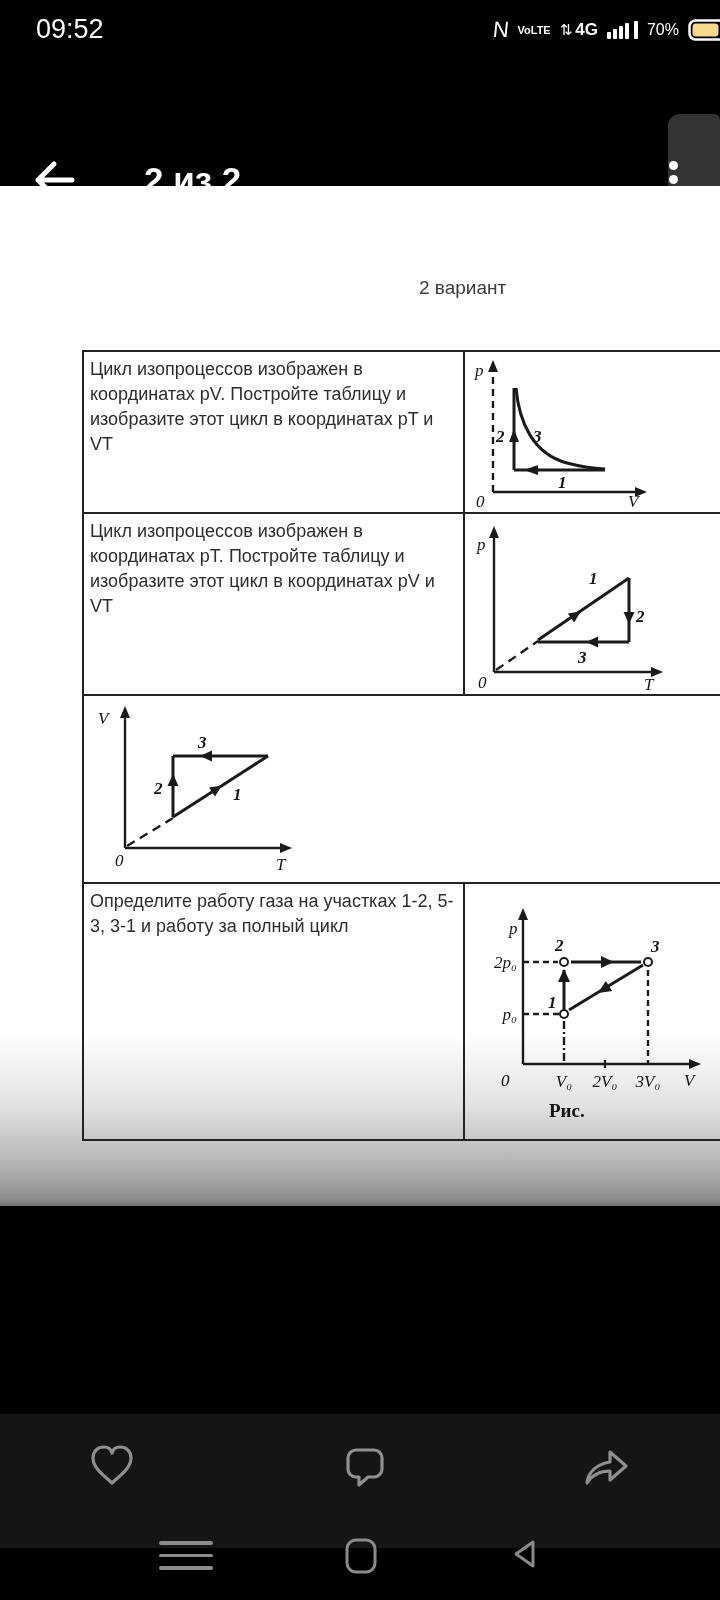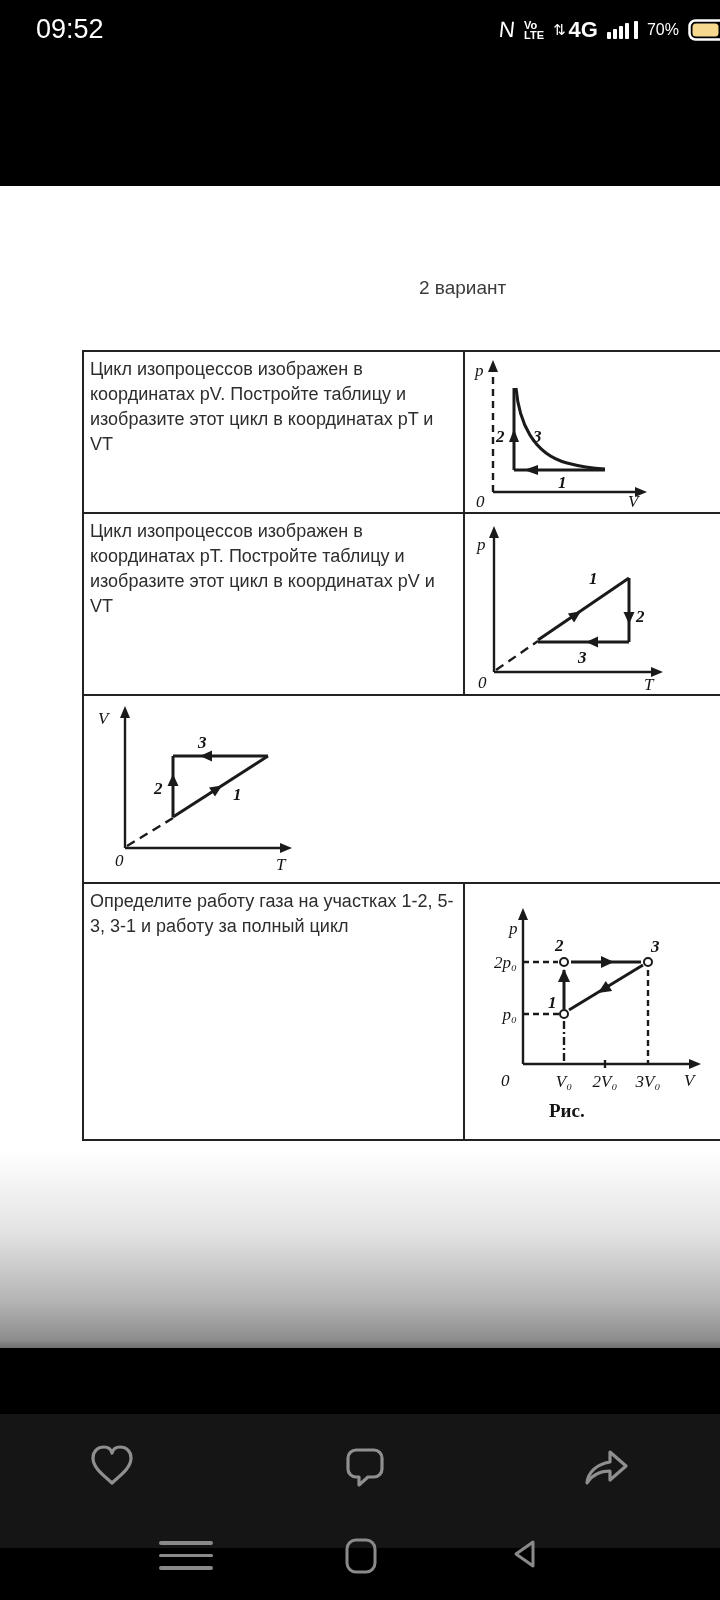--- a/index.html
+++ b/index.html
@@ -4,41 +4,41 @@
 <style>
   html,body{margin:0;padding:0;background:#000;}
   .screen{position:relative;width:720px;height:1600px;background:#000;overflow:hidden;
           font-family:"Liberation Sans","DejaVu Sans",sans-serif;}
 
   
   .status-bar{position:absolute;left:0;top:0;width:720px;height:60px;color:#fff;padding-left:26px;}
   .st-time{position:absolute;left:36px;top:14px;font-size:27px;font-weight:500;}
   .st-right{position:absolute;right:14px;top:0;height:60px;display:flex;align-items:center;gap:9px;}
   .nfc{font-size:22px;font-weight:400;transform:skewX(-6deg);}
-  .volte{display:flex;flex-direction:column;line-height:10px;font-size:11px;font-weight:700;}
+  .volte{display:flex;flex-direction:row;line-height:10px;font-size:11px;font-weight:700;text-align:center;}
   .updn{font-size:15px;}
-  .net{font-size:22px;font-weight:600;margin-left:-6px;}
+  .net{font-size:17px;font-weight:600;margin-left:-6px;}
   .sigbars{display:flex;align-items:flex-end;gap:2px;height:18px;}
   .sigbars i{display:block;width:4px;background:#fff;border-radius:1px;}
   .b1{height:7px}.b2{height:10px}.b3{height:13px}.b4{height:16px}
   .btall{width:4px;height:18px;background:#fff;border-radius:1px;margin-left:3px;}
   .pct{font-size:16px;}
 
   
   .header{position:absolute;left:0;top:60px;width:720px;height:126px;background:#000;}
   .back-btn{position:absolute;left:30px;top:98px;width:46px;height:44px;}
   .hdr-title{position:absolute;left:144px;top:100px;font-size:35px;font-weight:600;color:#fff;}
   .scroll-thumb{position:absolute;right:0;top:-3px;width:52px;height:98px;background:#333;
                 border-radius:12px 6px 6px 12px;}
   .kebab{position:absolute;left:668px;top:57px;width:52px;height:95px;}
   .kebab .dot{position:absolute;left:1px;width:9px;height:9px;border-radius:50%;background:#fff;}
   .d1{top:44px}.d2{top:58px}.d3{top:72px}
 
   
-  .page{position:absolute;left:0;top:186px;width:720px;height:1162px;
+  .page{position:absolute;left:0;top:186px;width:720px;height:1020px;
         background:linear-gradient(180deg,#fff 0%,#fff 83%,#e3e3e3 90%,#b4b4b4 96%,#8d8d8d 99.3%,#6f6f6f 100%);}
   .variant-title{position:absolute;left:419px;top:277px;font-size:19px;color:#3b3b3b;}
   .qtable{position:absolute;left:82px;top:350px;width:636px;height:787px;
           border-left:2px solid #222;border-top:2px solid #222;border-bottom:2px solid #222;}
   .trow{display:flex;border-bottom:2px solid #222;}
   .trow:last-child{border-bottom:none;}
   .r1{height:160px}.r2{height:180px}.r3{height:186px}.r4{height:255px}
   .cell-t{width:373px;border-right:2px solid #222;padding:5px 8px 0 6px;box-sizing:content-box;
           font-size:18px;line-height:25px;color:#2d2d2d;}
   .cell-g{position:relative;width:261px;}
@@ -82,20 +82,32 @@
       </span>
       <span class="pct">70%</span>
       <svg width="44" height="24" viewBox="0 0 44 24">
         <rect x="1.5" y="2.5" width="37" height="19" rx="6" fill="none" stroke="#fff" stroke-width="2.5"></rect>
         <rect x="4.5" y="5.5" width="26" height="13" rx="3.5" fill="#f6d98e"></rect>
         <rect x="40" y="8" width="3.5" height="8" rx="1.5" fill="#fff"></rect>
       </svg>
     </div>
   </div>
 
+  <div class="header">
+    <svg class="back-btn" viewBox="0 0 46 44">
+      <path d="M42,22 H8 M24,6 L8,22 L24,38" fill="none" stroke="#fff" stroke-width="5" stroke-linecap="round" stroke-linejoin="round"></path>
+    </svg>
+    <span class="hdr-title">2 из 2</span>
+    <div class="kebab">
+      <div class="scroll-thumb"></div>
+      <span class="dot d1"></span>
+      <span class="dot d2"></span>
+      <span class="dot d3"></span>
+    </div>
+  </div>
 
   <div class="page">
     <div class="variant-title" style="position:absolute;left:419px;top:91px;">2 вариант</div>
 
     <div class="qtable" style="top:164px;">
 
       <div class="trow r1">
         <div class="cell-t">Цикл изопроцессов изображен в координатах pV. Постройте таблицу и изобразите этот цикл в координатах pT и  VT</div>
         <div class="cell-g">
           <svg width="261" height="160" viewBox="0 0 261 160">

